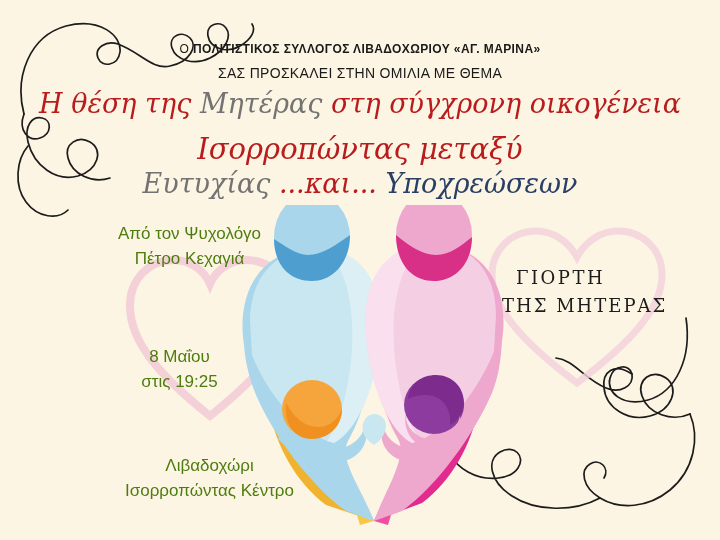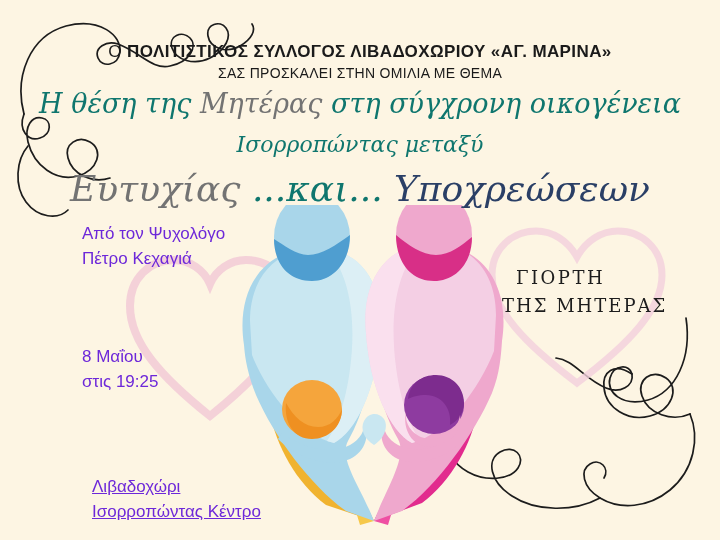--- a/index.html
+++ b/index.html
@@ -39,21 +39,21 @@
     height: 330px;
   }
 
   
   .txt { position: absolute; color: #1a1a1a; white-space: nowrap; }
 
   #org-line {
     top: 42px;
     left: 50%;
     transform: translateX(-50%);
-    font-size: 17px;
+    font-size: 12px;
     letter-spacing: .4px;
   }
   #org-line .lead { font-weight: 400; }
   #org-line .main { font-weight: 700; }
 
   #invite-line {
     top: 65px;
     left: 50%;
     transform: translateX(-50%);
     font-size: 14px;
@@ -70,42 +70,43 @@
   #theme-line1 {
     top: 88px;
     left: 50%;
     transform: translateX(-50%);
     font-size: 27px;
   }
   #theme-line2 {
     top: 132px;
     left: 50%;
     transform: translateX(-50%);
-    font-size: 22px;
+    font-size: 29px;
   }
   #theme-line3 {
     top: 168px;
     left: 50%;
     transform: translateX(-50%);
-    font-size: 36px;
+    font-size: 27px;
   }
   .w-red  { color: #737373; }
   .w-blue { color: #2a3f66; }
-  .w-dark { color: #0f766e; }
+  .w-dark { color: #b91c1c; }
 
   .block {
     font-size: 17px;
     line-height: 1.45;
     font-weight: 400;
-    color: #6d28d9;
+    color: #4d7c0f;
     white-space: normal;
+    text-align: center;
   }
   #speaker-block { top: 222px; left: 82px; width: 215px; }
   #date-block    { top: 345px; left: 82px; width: 195px; }
-  #venue-block   { top: 475px; left: 92px; width: 235px; text-decoration: underline; }
+  #venue-block   { top: 454px; left: 92px; width: 235px; }
 
   #occasion-block {
     top: 240px;
     left: 516px;
     width: 190px;
     font-family: "DejaVu Serif", "Liberation Serif", serif;
     font-size: 18px;
     line-height: 1.55;
     letter-spacing: 2.5px;
     color: #1d1d1d;

